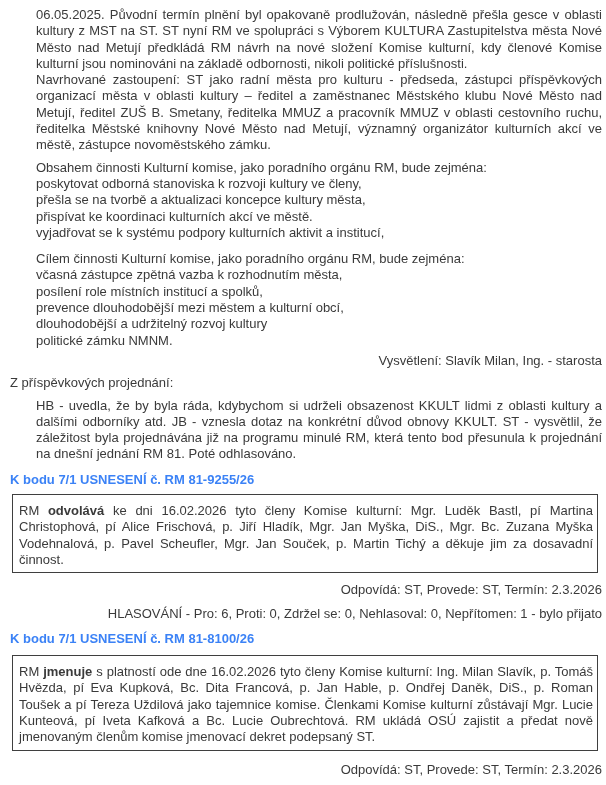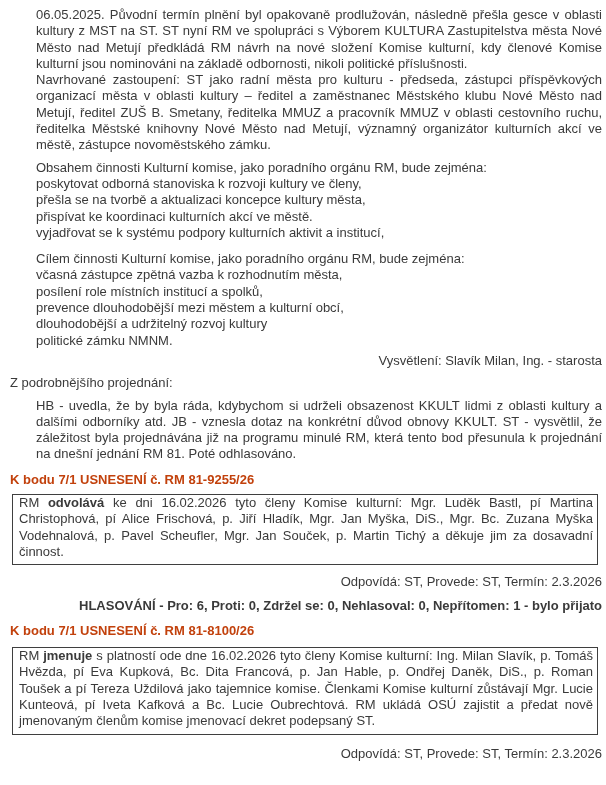--- a/index.html
+++ b/index.html
@@ -21,32 +21,32 @@
   .right { text-align: right; }
   .line { white-space: nowrap; }
   .mt-obsah { margin-top: 6px; }
   .mt-cil { margin-top: 10px; }
   .mt-vysv { margin-top: 4px; }
   .mt-proj { margin-top: 6px; }
   .mt-hb { margin-top: 6px; }
   .kbodu {
     font-weight: bold;
     font-size: 13px;
-    color: #c2410c;
+    color: #3b82f6;
     margin-top: 9px;
   }
   .res-box {
     border: 1px solid #3f3f3f;
     margin: 6px 4px 0 2px;
-    padding: 0 4px 4px 6px;
+    padding: 8px 4px 4px 6px;
     text-align: justify;
   }
   .res-box.second { margin-top: 8px; }
   .resp1 { margin-top: 9px; }
-  .vote1 { margin-top: 7px; font-weight: bold; }
+  .vote1 { margin-top: 7px; }
   .resp2 { margin-top: 11px; }
   b { font-weight: bold; }
 </style>
 </head>
 <body>
 
 <div class="page">
 
   <section class="indent">
     <p class="just">06.05.2025. Původní termín plnění byl opakovaně prodlužován, následně přešla gesce v oblasti kultury z MST na ST. ST nyní RM ve spolupráci s Výborem KULTURA Zastupitelstva města Nové Město nad Metují předkládá RM návrh na nové složení Komise kulturní, kdy členové Komise kulturní jsou nominováni na základě odbornosti, nikoli politické příslušnosti.</p>
@@ -65,21 +65,21 @@
       <div class="line">včasná zástupce zpětná vazba k rozhodnutím města,</div>
       <div class="line">posílení role místních institucí a spolků,</div>
       <div class="line">prevence dlouhodobější mezi městem a kulturní obcí,</div>
       <div class="line">dlouhodobější a udržitelný rozvoj kultury</div>
       <div class="line">politické zámku NMNM.</div>
     </div>
   </section>
 
   <p class="right mt-vysv">Vysvětlení: Slavík Milan, Ing. - starosta</p>
 
-  <p class="mt-proj">Z podrobnějšího projednání:</p>
+  <p class="mt-proj">Z příspěvkových projednání:</p>
 
   <div class="indent mt-hb">
     <p class="just">HB - uvedla, že by byla ráda, kdybychom si udrželi obsazenost KKULT lidmi z oblasti kultury a dalšími odborníky atd. JB - vznesla dotaz na konkrétní důvod obnovy KKULT. ST - vysvětlil, že záležitost byla projednávána již na programu minulé RM, která tento bod přesunula k projednání na dnešní jednání RM 81. Poté odhlasováno.</p>
   </div>
 
   <h3 class="kbodu">K bodu 7/1 USNESENÍ č. RM 81-9255/26</h3>
   <div class="res-box"><span>RM </span><b>odvolává</b><span> ke dni 16.02.2026 tyto členy Komise kulturní: Mgr. Luděk Bastl, pí Martina Christophová, pí Alice Frischová, p. Jiří Hladík, Mgr. Jan Myška, DiS., Mgr. Bc. Zuzana Myška Vodehnalová, p. Pavel Scheufler, Mgr. Jan Souček, p. Martin Tichý a děkuje jim za dosavadní činnost.</span></div>
   <p class="right resp1">Odpovídá: ST, Provede: ST, Termín: 2.3.2026</p>
   <p class="right vote1">HLASOVÁNÍ - Pro: 6, Proti: 0, Zdržel se: 0, Nehlasoval: 0, Nepřítomen: 1 - bylo přijato</p>
 

